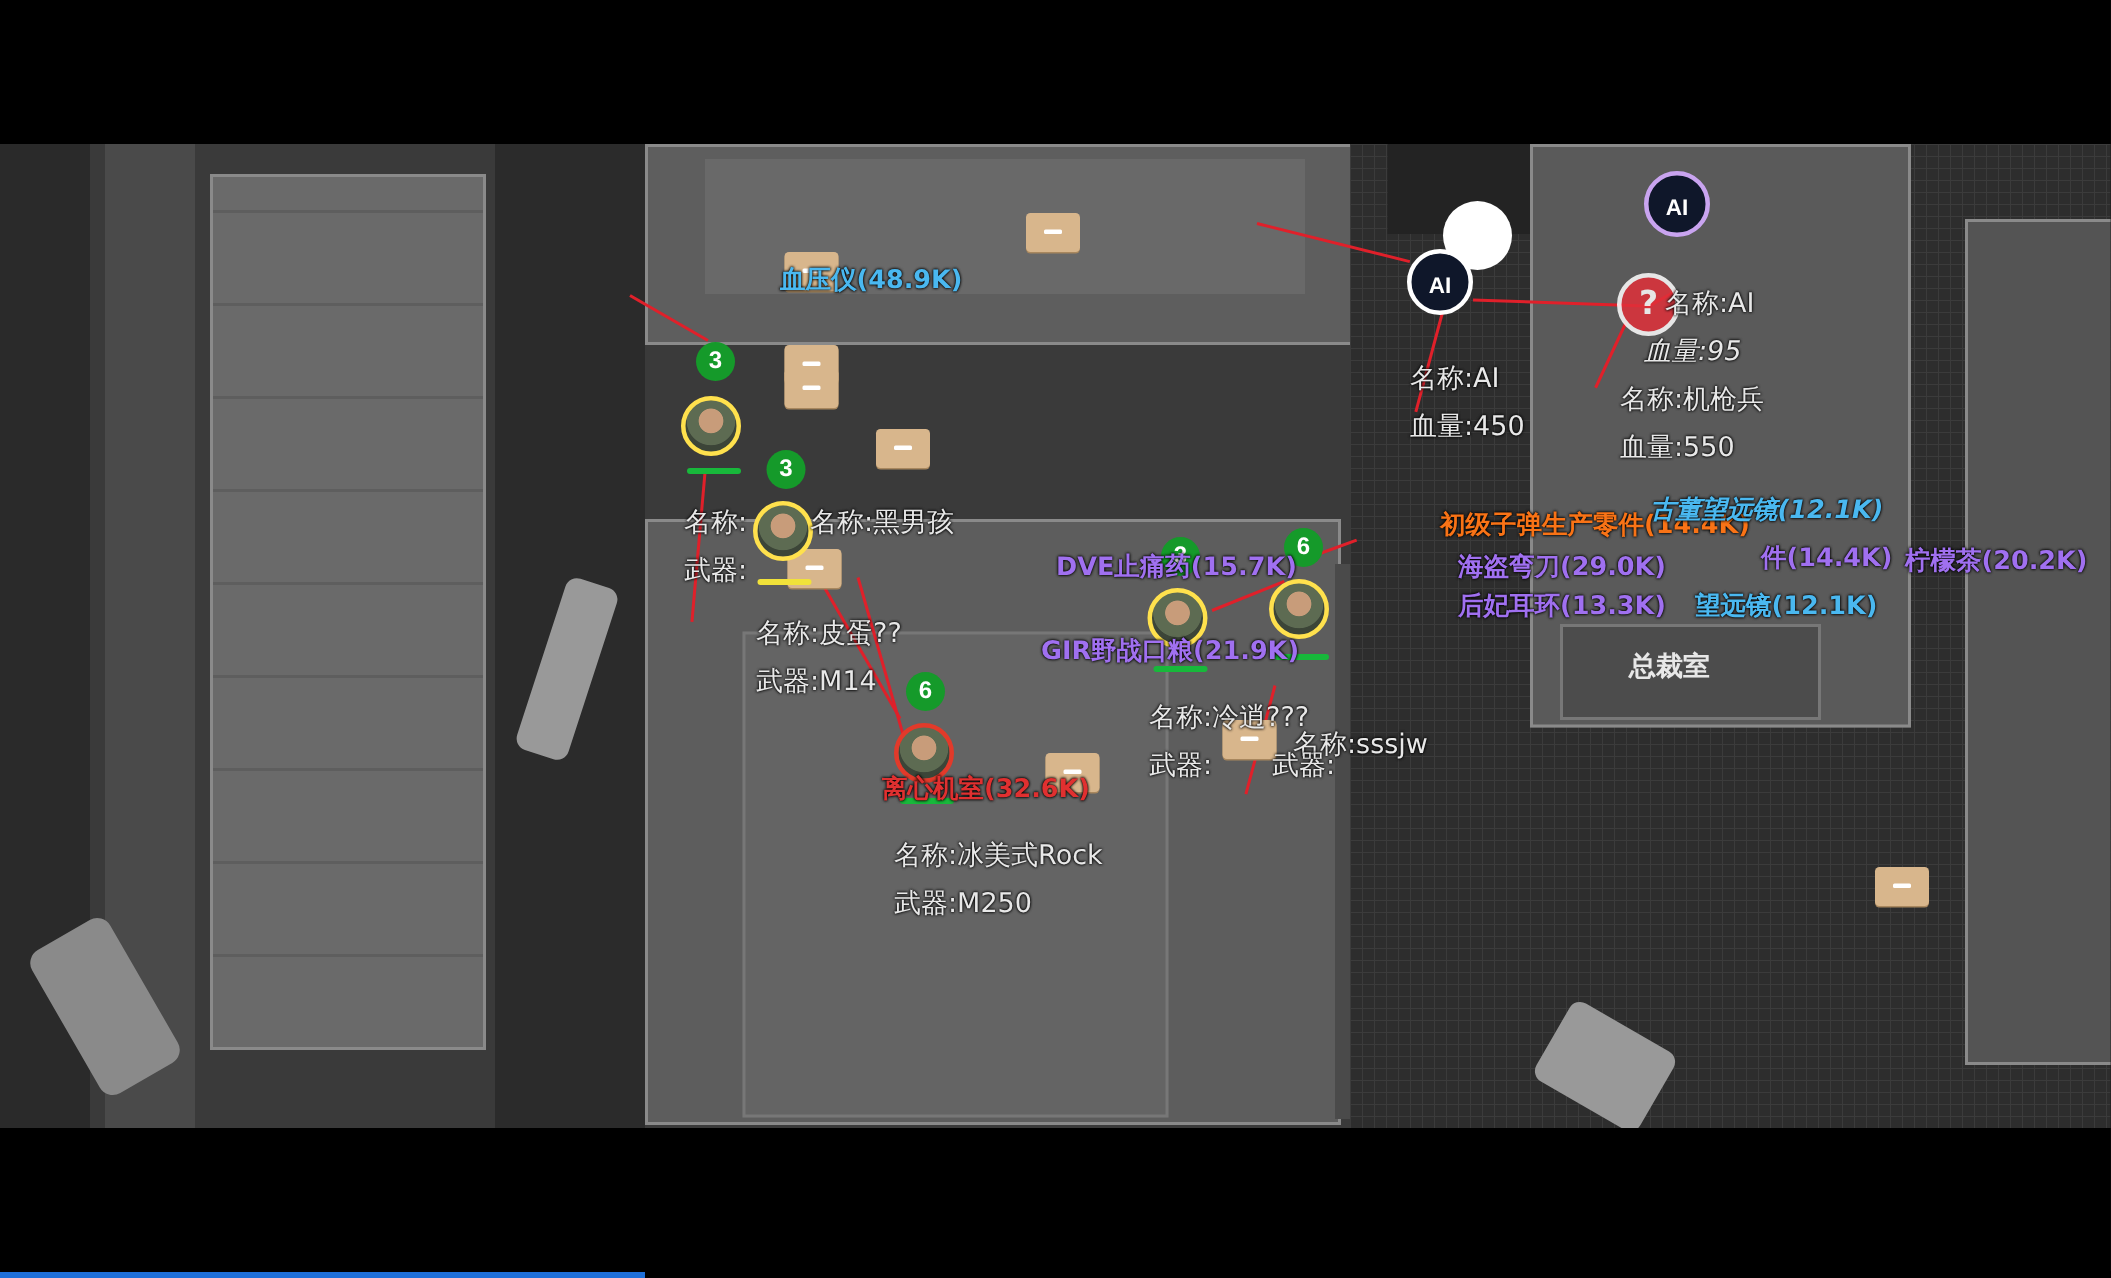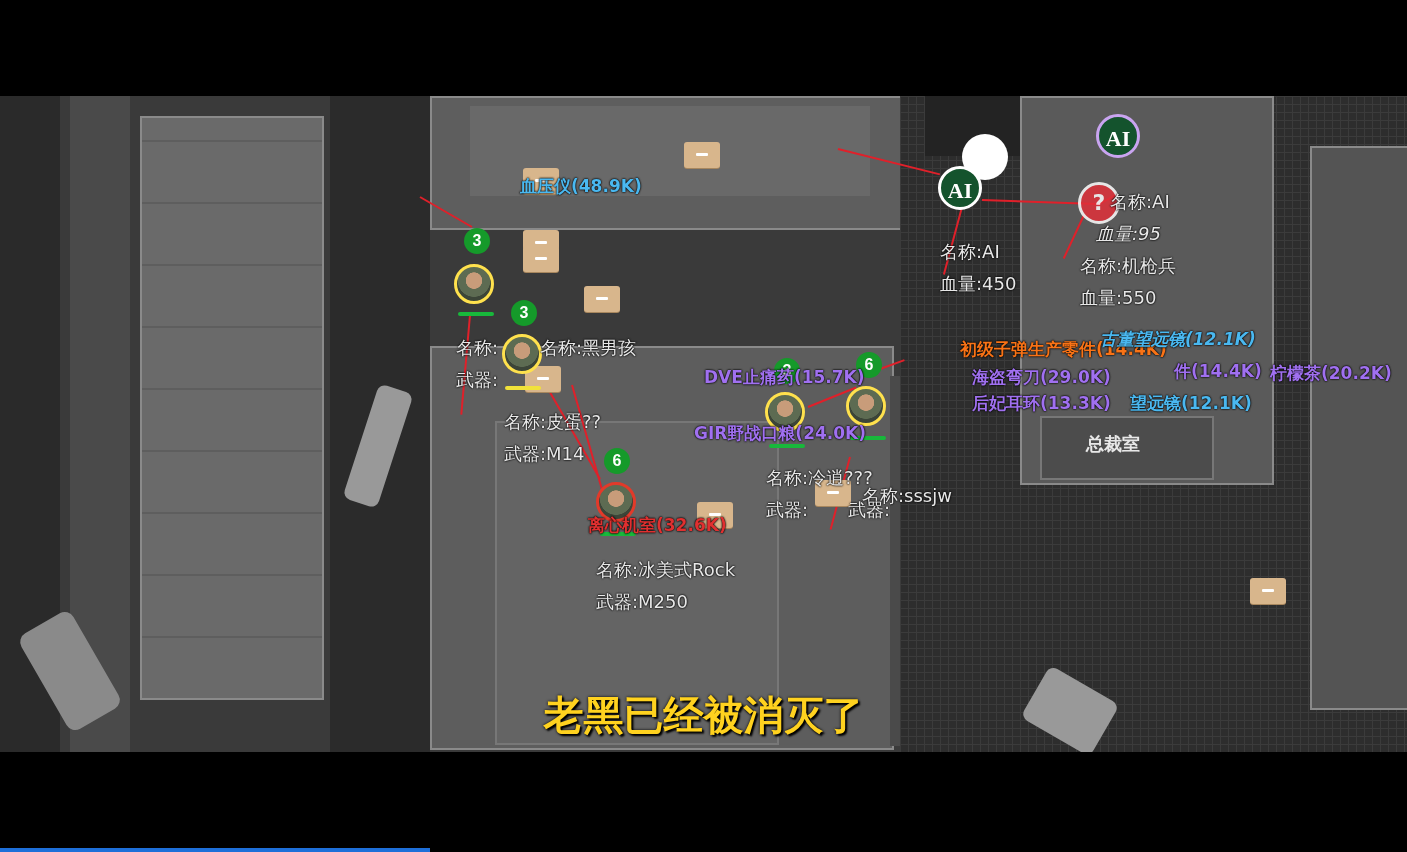--- a/index.html
+++ b/index.html
@@ -15,21 +15,21 @@
     background-size:8px 8px; }
   .stripes { background-image: repeating-linear-gradient(0deg, #6a6a6a 0 60px, #5e5e5e 60px 62px); }
   .crate { position:absolute; width:36px; height:26px; background:#d8b68c; border-radius:3px; box-shadow:0 1px 0 #a8875e; }
   .crate::after { content:""; position:absolute; left:12px; top:11px; width:12px; height:3px; background:#fff; border-radius:1px; }
   .line { position:absolute; height:2px; background:#e0202a; transform-origin:0 50%; }
   .avatar { position:absolute; width:40px; height:40px; border-radius:50%; border:3px solid #ffe14d; background:radial-gradient(circle at 50% 40%, #c89c7a 0 30%, #5d6b52 32% 60%, #3c4538 62%); box-sizing:border-box; }
   .avatar.red { border-color:#e23a2a; }
   .hpbar { position:absolute; height:4px; background:#18b83b; border-radius:2px; }
   .hpbar.yellow { background:#f1e23a; }
   .badge { position:absolute; width:26px; height:26px; border-radius:50%; background:#159a2a; color:#fff; font-weight:bold; font-size:16px; line-height:26px; text-align:center; font-family:"Liberation Sans", sans-serif; }
-  .ai-badge { position:absolute; width:44px; height:44px; border-radius:50%; background:#14532d; border:3px solid #fff; color:#fff; font-weight:bold; font-size:22px; line-height:44px; text-align:center; box-sizing:border-box; font-family:Liberation Serif, serif; }
+  .ai-badge { position:absolute; width:44px; height:44px; border-radius:50%; background:#0f172a; border:3px solid #fff; color:#fff; font-weight:bold; font-size:15px; line-height:44px; text-align:center; box-sizing:border-box; font-family:Liberation Sans, sans-serif; }
   .ai-badge.purple { border-color:#c9a4f0; }
   .qmark { position:absolute; width:42px; height:42px; border-radius:50%; background:#e0303a; border:3px solid #fff; color:#fff; font-weight:bold; font-size:22px; line-height:36px; text-align:center; box-sizing:border-box; opacity:.85; }
   .white-dot { position:absolute; width:46px; height:46px; border-radius:50%; background:#fff; }
   .lbl { position:absolute; color:#e8e8e8; font-size:18px; white-space:nowrap; text-shadow:0 0 2px #000, 0 0 2px #000; font-family:"DejaVu Sans", sans-serif; }
   .loot { position:absolute; font-weight:bold; font-size:17px; white-space:nowrap; text-shadow:0 0 2px #000, 0 0 2px #000; font-family:"DejaVu Sans", sans-serif; }
   .subtitle { position:absolute; left:0; width:1407px; top:688px; text-align:center; font-size:40px; font-weight:bold; color:#ffd21f; text-shadow:0 0 3px #000, 2px 2px 2px #000; font-family:"DejaVu Sans", sans-serif; }
   .room-label { position:absolute; color:#e8e8e8; font-weight:bold; font-size:18px;font-family:Liberation Serif, serif; }
 </style>
 </head>
 <body>
@@ -121,29 +121,28 @@
   <div class="lbl" style="left:766px;top:402px;">武器:</div>
 
   <div class="badge" style="left:856px;top:256px;">6</div>
   <div class="avatar" style="left:846px;top:290px;"></div>
   <div class="hpbar" style="left:850px;top:340px;width:36px;"></div>
   <div class="lbl" style="left:862px;top:388px;">名称:sssjw</div>
   <div class="lbl" style="left:848px;top:402px;">武器:</div>
 
   <div class="loot" style="left:520px;top:50px;color:#4ab8f0;margin-top:29px;">血压仪(48.9K)</div>
   <div class="loot" style="left:704px;top:270px;color:#a070f0;">DVE止痛药(15.7K)</div>
-  <div class="loot" style="left:694px;top:326px;color:#a070f0;">GIR野战口粮(24.0K)</div>
+  <div class="loot" style="left:694px;top:326px;color:#a070f0;">GIR野战口粮(21.9K)</div>
   <div class="loot" style="left:588px;top:418px;color:#e03030;">离心机室(32.6K)</div>
   <div class="loot" style="left:960px;top:242px;color:#f97316;">初级子弹生产零件(14.4K)</div>
   <div class="loot" style="left:1100px;top:232px;color:#4ab8f0;font-style:italic;">古董望远镜(12.1K)</div>
   <div class="loot" style="left:972px;top:270px;color:#a070f0;">海盗弯刀(29.0K)</div>
   <div class="loot" style="left:1174px;top:264px;color:#a070f0;">件(14.4K)</div>
   <div class="loot" style="left:1270px;top:266px;color:#a070f0;">柠檬茶(20.2K)</div>
   <div class="loot" style="left:972px;top:296px;color:#a070f0;">后妃耳环(13.3K)</div>
   <div class="loot" style="left:1130px;top:296px;color:#4ab8f0;">望远镜(12.1K)</div>
 
   <div class="room-label" style="left:1086px;top:336px;">总裁室</div>
 
-  <div class="subtitle" style="top:592px;">老黑已经被消灭了</div>
 </div>
 
 <div class="letterbox-bottom"></div>
 <div class="progress-bar"></div>
 
 </body></html>

